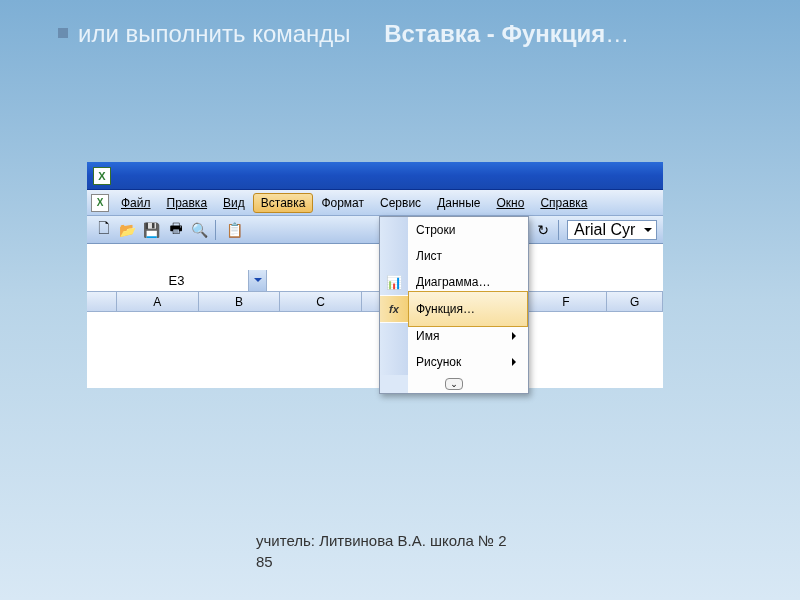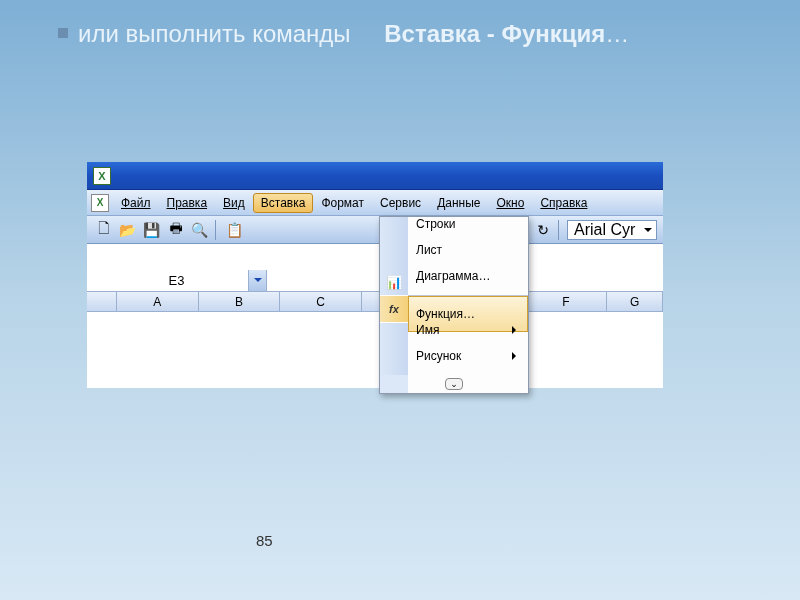--- a/index.html
+++ b/index.html
@@ -118,21 +118,21 @@
   .dropdown {
     position: absolute;
     top: 54px; left: 292px;
     width: 150px;
     background: #fdfdfd;
     border: 1px solid #8a99b0;
     box-shadow: 2px 3px 6px rgba(0,0,0,0.3);
     font-size: 12px;
   }
   .dd-item {
-    display: flex; align-items: flex-start;
+    display: flex; align-items: center;
     height: 26px;
   }
   .dd-icon-col {
     width: 28px; height: 100%;
     background: linear-gradient(90deg,#dce8f8,#c8d8f0);
     display:flex; align-items:center; justify-content:center;
     font-size: 13px;
   }
   .dd-label {
     flex: 1; padding: 0 8px; display:flex; align-items:center;
@@ -267,14 +267,15 @@
           <span class="dd-arrow"></span>
         </div>
     </div>
     <div class="dd-expand">
       <div class="chev">⌄</div>
     </div>
   </div>
 </div>
 
 <div class="footer">
+  <div>учитель: Литвинова В.А.   школа № 2</div>
   <div>85</div>
 </div>
 
 </body></html>

